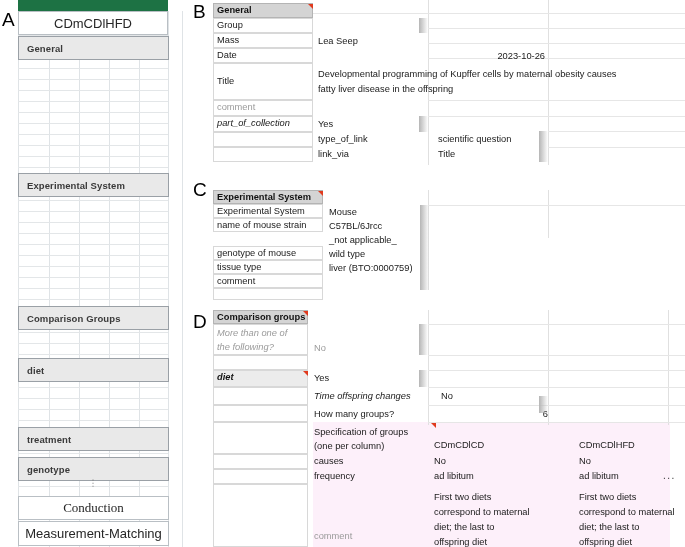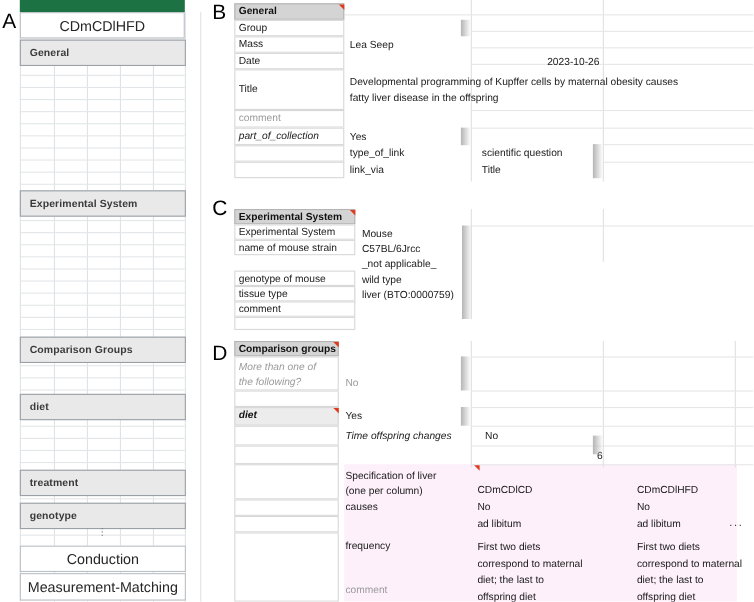--- a/index.html
+++ b/index.html
@@ -195,21 +195,21 @@
   <div class="tabbox" style="left:0px;top:306px;width:151px;height:24px;">Comparison Groups</div>
 
   <div class="tabbox" style="left:0px;top:358px;width:151px;height:24px;">diet</div>
 
   <div class="tabbox" style="left:0px;top:427px;width:151px;height:24px;">treatment</div>
 
   <div class="tabbox" style="left:0px;top:457px;width:151px;height:24px;">genotype</div>
 
   <div class="vdots" style="left:60px;top:481px;width:30px;">⋮</div>
 
-  <div class="tabbox plain" style="left:0px;top:496px;width:151px;height:24px;">Conduction</div>
+  <div class="tabbox plain" style="left:0px;top:496px;width:151px;height:24px;font-family:Liberation Serif, serif;">Conduction</div>
 
   <div class="tabbox plain" style="left:0px;top:521px;width:151px;height:25px;">Measurement-Matching</div>
 </div>
 
 <div class="panel-letter" style="left:193px;top:2px;">B</div>
 
 <div class="sheet" style="left:213px;top:0px;width:472px;height:165px;">
 
   <div class="vline" style="left:215px;top:0;height:165px;"></div>
   <div class="vline" style="left:335px;top:0;height:165px;"></div>
@@ -303,37 +303,38 @@
 
   <div class="cell hdr light pad bolditalic" style="left:0px;top:60px;width:95px;height:17px;background:#ececec;border:1px solid #d8d8d8;">diet</div>
   <div class="tri" style="left:90px;top:61px;"></div>
   <div class="cell pad" style="left:98px;top:62px;width:100px;height:13px;">Yes</div>
 
   <div class="cell bordered" style="left:0px;top:77px;width:95px;height:18px;"></div>
   <div class="cell bordered" style="left:0px;top:95px;width:95px;height:17px;"></div>
 
   <div class="cell pad ital" style="left:98px;top:80px;width:135px;height:13px;">Time offspring changes</div>
   <div class="cell pad" style="left:225px;top:80px;width:80px;height:13px;">No</div>
+  <div class="cell pad" style="left:98px;top:98px;width:135px;height:13px;">How many groups?</div>
   <div class="cell pad right" style="left:225px;top:98px;width:110px;height:13px;">6</div>
 
   <div class="cell bordered" style="left:0px;top:112px;width:95px;height:32px;"></div>
-  <div class="cell pad" style="left:98px;top:114px;width:125px;height:28px;line-height:14px;">Specification of liver
+  <div class="cell pad" style="left:98px;top:114px;width:125px;height:28px;line-height:14px;">Specification of groups
 (one per column)</div>
   <div class="tri" style="left:218px;top:113px;"></div>
 
   <div class="cell pad" style="left:218px;top:129px;width:140px;height:13px;">CDmCDlCD</div>
   <div class="cell pad" style="left:363px;top:129px;width:140px;height:13px;">CDmCDlHFD</div>
 
   <div class="cell bordered" style="left:0px;top:144px;width:95px;height:15px;"></div>
   <div class="cell pad" style="left:98px;top:145px;width:120px;height:13px;">causes</div>
   <div class="cell pad" style="left:218px;top:145px;width:140px;height:13px;">No</div>
   <div class="cell pad" style="left:363px;top:145px;width:140px;height:13px;">No</div>
 
   <div class="cell bordered" style="left:0px;top:159px;width:95px;height:15px;"></div>
-  <div class="cell pad" style="left:98px;top:160px;width:120px;height:13px;margin-top:20px;">frequency</div>
+  <div class="cell pad" style="left:98px;top:160px;width:120px;height:13px;">frequency</div>
   <div class="cell pad" style="left:218px;top:160px;width:140px;height:13px;">ad libitum</div>
   <div class="cell pad" style="left:363px;top:160px;width:140px;height:13px;">ad libitum</div>
 
   <div class="cell bordered" style="left:0px;top:174px;width:95px;height:63px;"></div>
   <div class="cell pad grey" style="left:98px;top:220px;width:120px;height:13px;">comment</div>
   <div class="cell pad" style="left:218px;top:179px;width:140px;height:60px;line-height:15px;">First two diets
 correspond to maternal
 diet; the last to
 offspring diet</div>
   <div class="cell pad" style="left:363px;top:179px;width:140px;height:60px;line-height:15px;">First two diets

